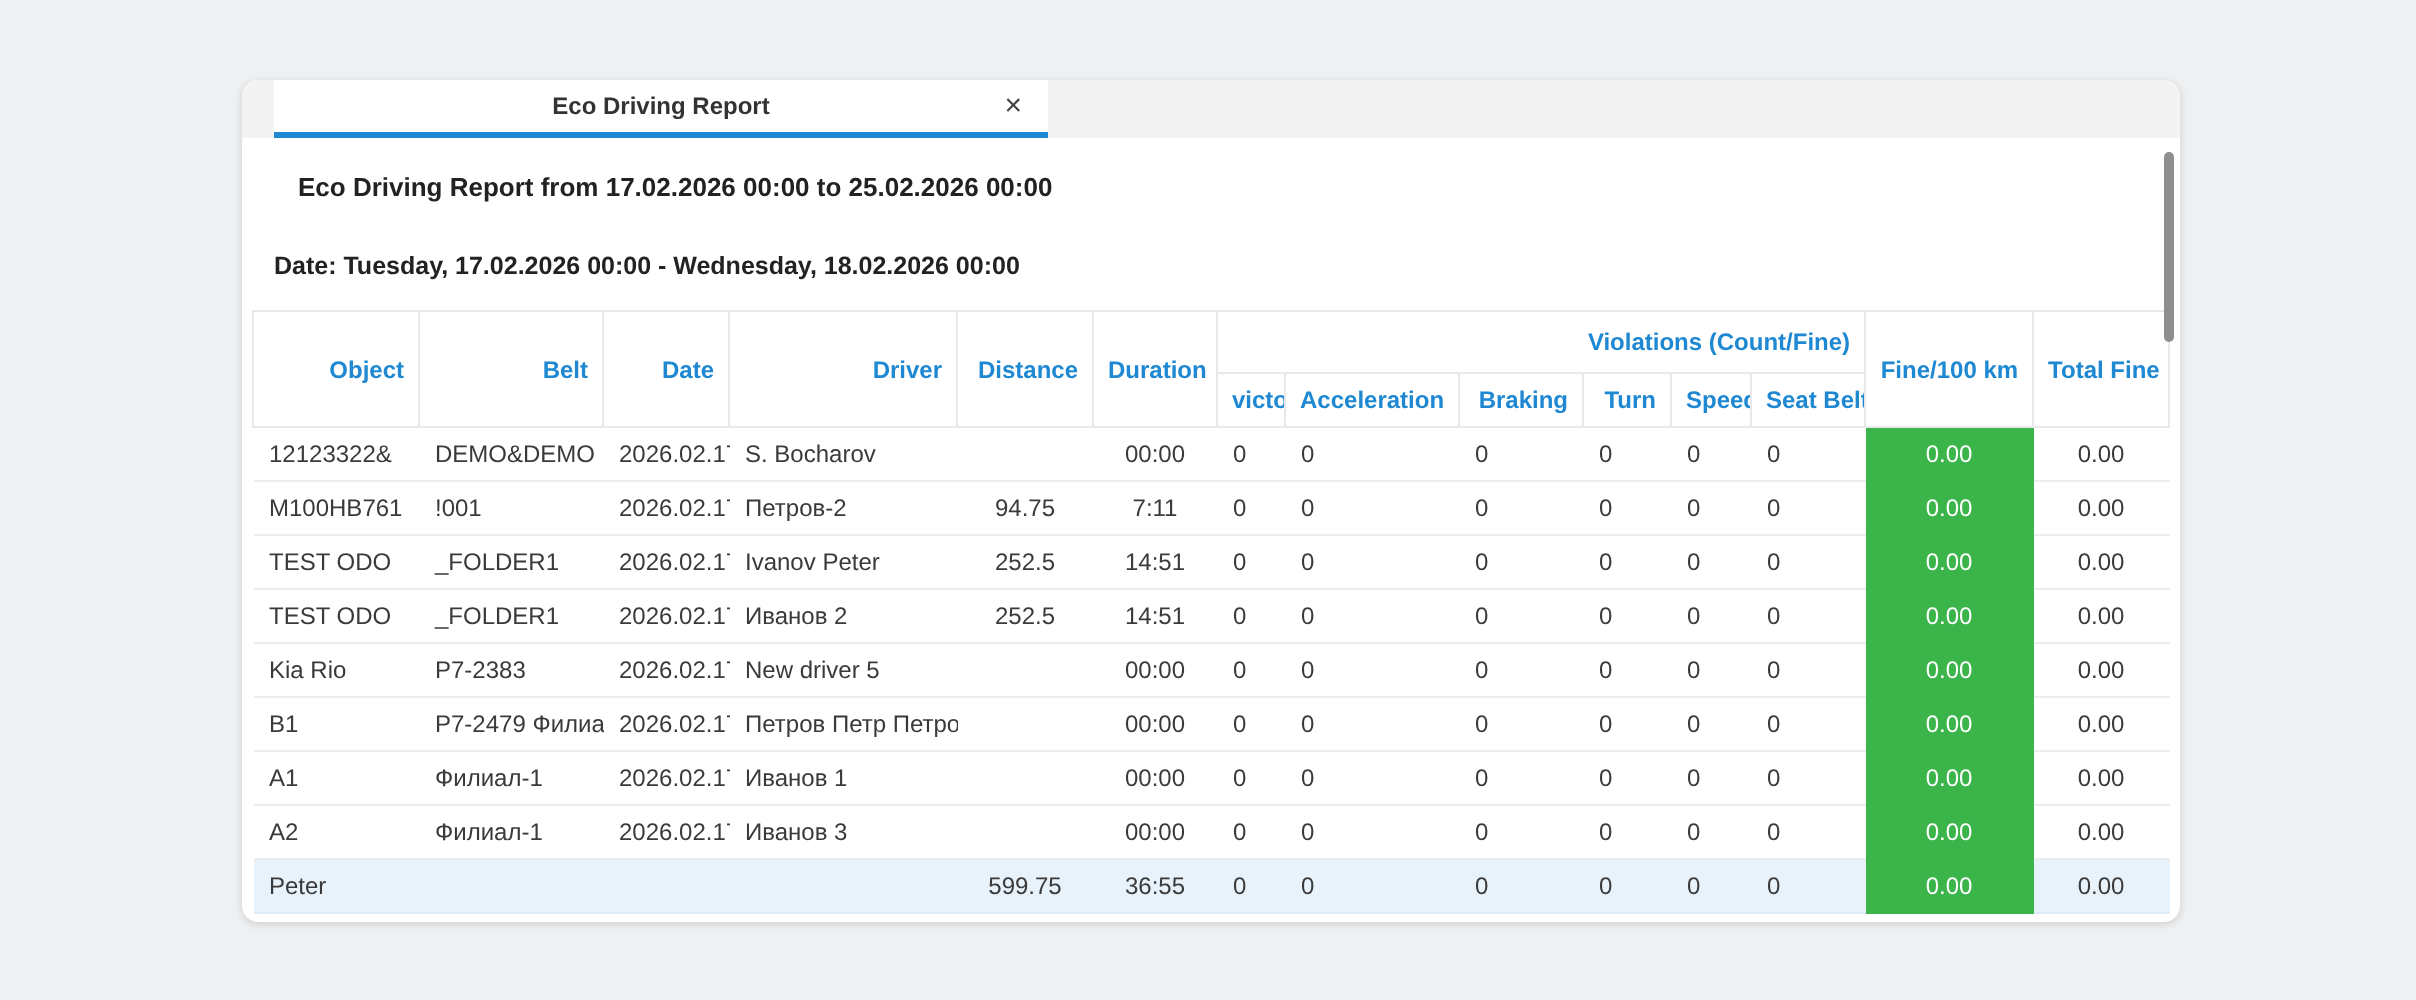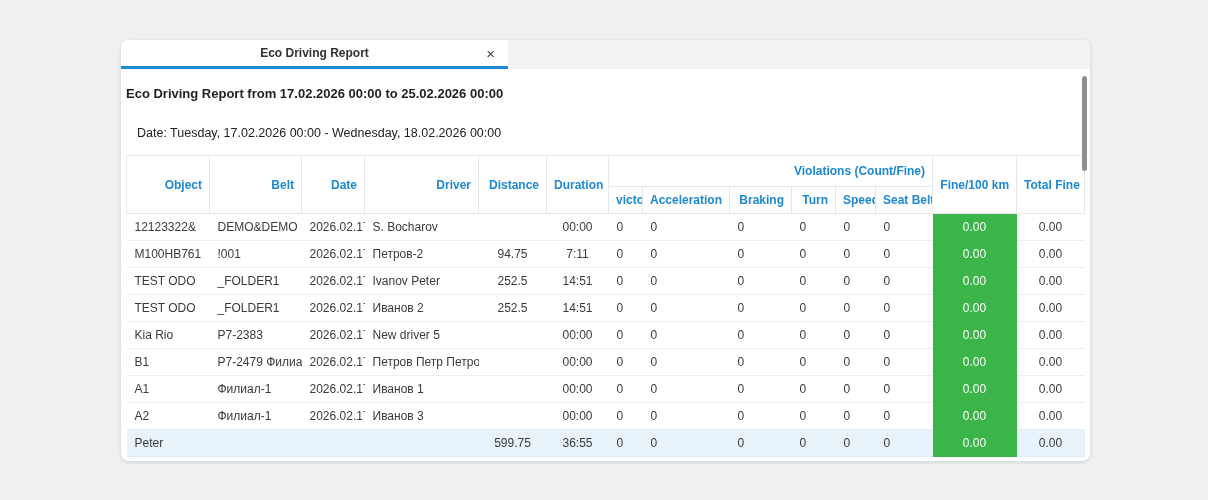--- a/index.html
+++ b/index.html
@@ -9,30 +9,30 @@
     position:absolute; left:121px; top:40px; width:969px; height:421px;
     background:#ffffff; border-radius:8px;
     box-shadow:0 1px 4px rgba(0,0,0,0.14);
     overflow:hidden;
   }
   .tabbar{height:29px; background:#f3f3f4; display:flex; align-items:stretch;}
   .tab{
     width:387px; background:#ffffff; position:relative;
     display:flex; align-items:center; justify-content:center;
     border-bottom:3px solid var(--accent-blue,#1e88d2);
-    box-sizing:border-box; cursor:pointer;
+    box-sizing:border-box; cursor:pointer;margin-left:16px;
   }
   .tab-title{font-size:12px; font-weight:700; color:#333;}
   .tab-close{
     position:absolute; right:13px; top:50%; transform:translateY(-50%);
     font-size:15px; color:#444; line-height:1; cursor:pointer;
   }
   .content{padding:0 5px;}
-  .report-title{font-size:13px; font-weight:700; color:#222; margin:17px 0 0;}
-  .report-date{font-size:12.5px; font-weight:400; color:#222; margin:25px 11px 15px;}
+  .report-title{font-size:13px; font-weight:700; color:#222; margin:17px 23px 0;}
+  .report-date{font-size:12.5px; font-weight:700; color:#222; margin:25px 11px 15px;}
 
   table{width:958px; border-collapse:collapse; table-layout:fixed; font-size:12px; color:#3a3a3a;}
   thead th{
     color:var(--accent-blue,#1e88d2); font-weight:700; text-align:right;
     border:1px solid #e8e8e8; padding:5px 7px; background:#fff;
     vertical-align:middle; overflow:hidden; white-space:nowrap;
   }
   thead tr.main-header-row th{height:20px;}
   thead tr.sub-header-row th{height:16px;}
   th.th-violations{text-align:right;}

